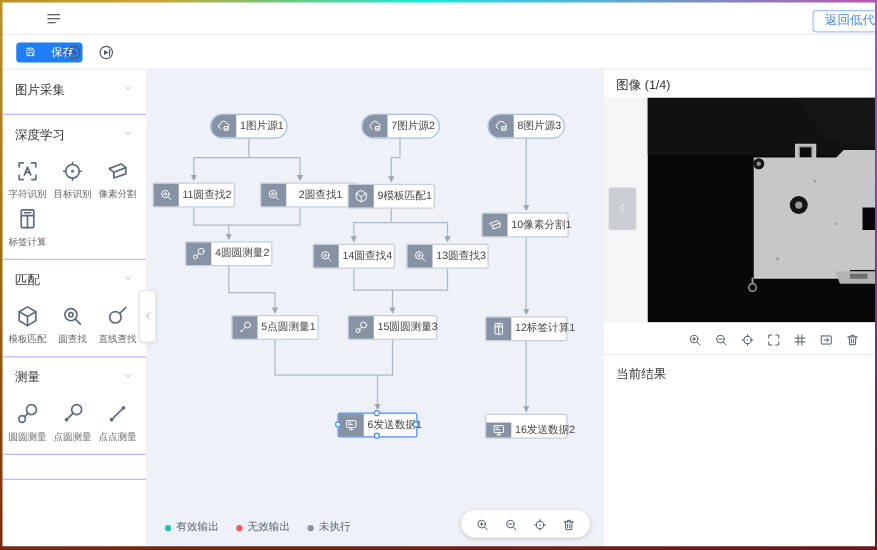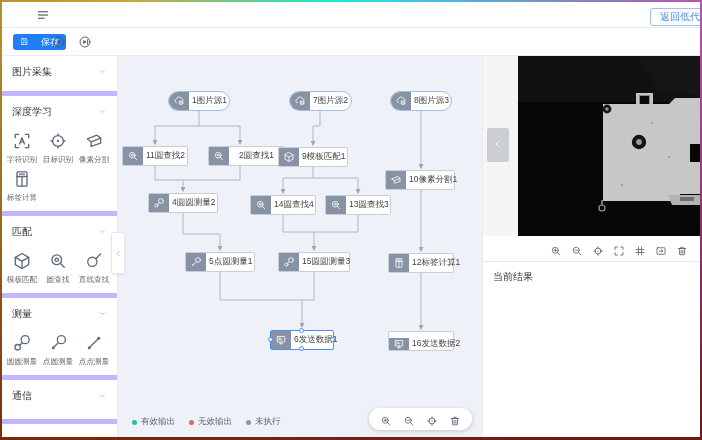--- a/index.html
+++ b/index.html
@@ -21,21 +21,21 @@
   
   .toolbar { position:absolute; left:0; top:26px; width:698px; height:28px; background:#fff; border-bottom:1px solid #ececec; }
   .save-btn { position:absolute; left:11px; top:6px; height:16px; padding:0 7px; background:#1f7df5; border:none; border-radius:3px; color:#fff; font-size:9px; display:flex; align-items:center; gap:12px; }
   .save-btn svg{width:9px;height:9px}
   .circle-btn { position:absolute; top:7px; width:14px; height:14px; color:#4b5563; background:none; border:none; padding:0; }
   .circle-btn svg{width:14px;height:14px}
   .run-btn{left:50px} .step-btn{left:76px}
 
   
   .sidebar { position:absolute; left:0; top:54px; width:116px; height:382px; background:#fff; border-right:1px solid #ececec; overflow:hidden; }
-  .sb-sec { border-bottom:5px solid #c4b5fd; padding:7px 0 8px; }
+  .sb-sec { border-bottom:1px solid #c4b5fd; padding:7px 0 8px; }
   .sb-head { display:flex; justify-content:space-between; align-items:center; padding:2px 10px 4px; font-size:10px; color:#333; }
   .sb-head .chev{color:#9aa0a8} .sb-head .chev svg{width:9px;height:9px}
   .sb-items { display:flex; flex-wrap:wrap; padding:4px 2px 0; }
   .sb-item { width:36px; display:flex; flex-direction:column; align-items:center; margin:4px 0 0; cursor:pointer; }
   .sb-ic { width:20px; height:20px; color:#5e6b7d; }
   .sb-ic svg{width:20px;height:20px}
   .sb-label { margin-top:3px; font-size:8px; color:#666; white-space:nowrap; transform:scale(.95); }
 
   
   .canvas { position:absolute; left:116px; top:54px; width:364px; height:382px; background:#eef1f7; }
@@ -209,26 +209,20 @@
               <span class="sb-ic"><svg viewBox="0 0 24 24" fill="none" stroke="currentColor" stroke-width="1.6" stroke-linecap="round" stroke-linejoin="round">
                   <path d="M7.5 16.5l9-9"></path>
                   <circle cx="6.3" cy="17.7" r="1.8" fill="currentColor" stroke="none"></circle>
                   <circle cx="17.7" cy="6.3" r="1.8" fill="currentColor" stroke="none"></circle>
                 </svg></span>
               <span class="sb-label">点点测量</span>
             </div>
           </div>
         </div>
         <div class="sb-sec">
-          <div class="sb-head">
-            <span>通信</span>
-            <span class="chev"><svg viewBox="0 0 24 24" fill="none" stroke="currentColor" stroke-width="1.6" stroke-linecap="round" stroke-linejoin="round">
-                <path d="M7 10l5 4.5 5-4.5"></path>
-              </svg></span>
-          </div>
           <div class="sb-items"></div>
         </div>
       </aside>
 
     <main class="canvas" id="canvas">
       <svg id="edge-svg" width="364" height="382">
         <defs>
           <marker id="arr" viewBox="0 0 8 8" refX="6.5" refY="4" markerWidth="5" markerHeight="5" orient="auto-start-reverse">
             <path d="M0 0L8 4L0 8z" fill="#9aa6b4"></path>
           </marker>
@@ -437,20 +431,21 @@
             </svg></span>
         </div>
       <div class="collapse-handle">
           <span id="handle-ic"><svg viewBox="0 0 24 24" fill="none" stroke="currentColor" stroke-width="1.6" stroke-linecap="round" stroke-linejoin="round">
               <path d="M14 6.5L8.5 12l5.5 5.5"></path>
             </svg></span>
         </div>
     </main>
 
     <section class="rightpanel">
+      <div class="rp-header">图像 (1/4)</div>
       <div class="preview">
         <div class="img-wrap">
           <svg width="183" height="180" viewBox="0 0 183 180">
             <rect width="183" height="180" fill="#070707"></rect>
             <rect width="183" height="46" fill="#111111"></rect>
             <polygon points="120,0 183,0 183,40 140,34" fill="#151515"></polygon>
 
             <rect x="118" y="37" width="17" height="13" fill="#c2c2c2"></rect>
             <rect x="121.5" y="39.5" width="10" height="9" fill="#0a0a0a" stroke="#8a8a8a" stroke-width="1"></rect>
 

